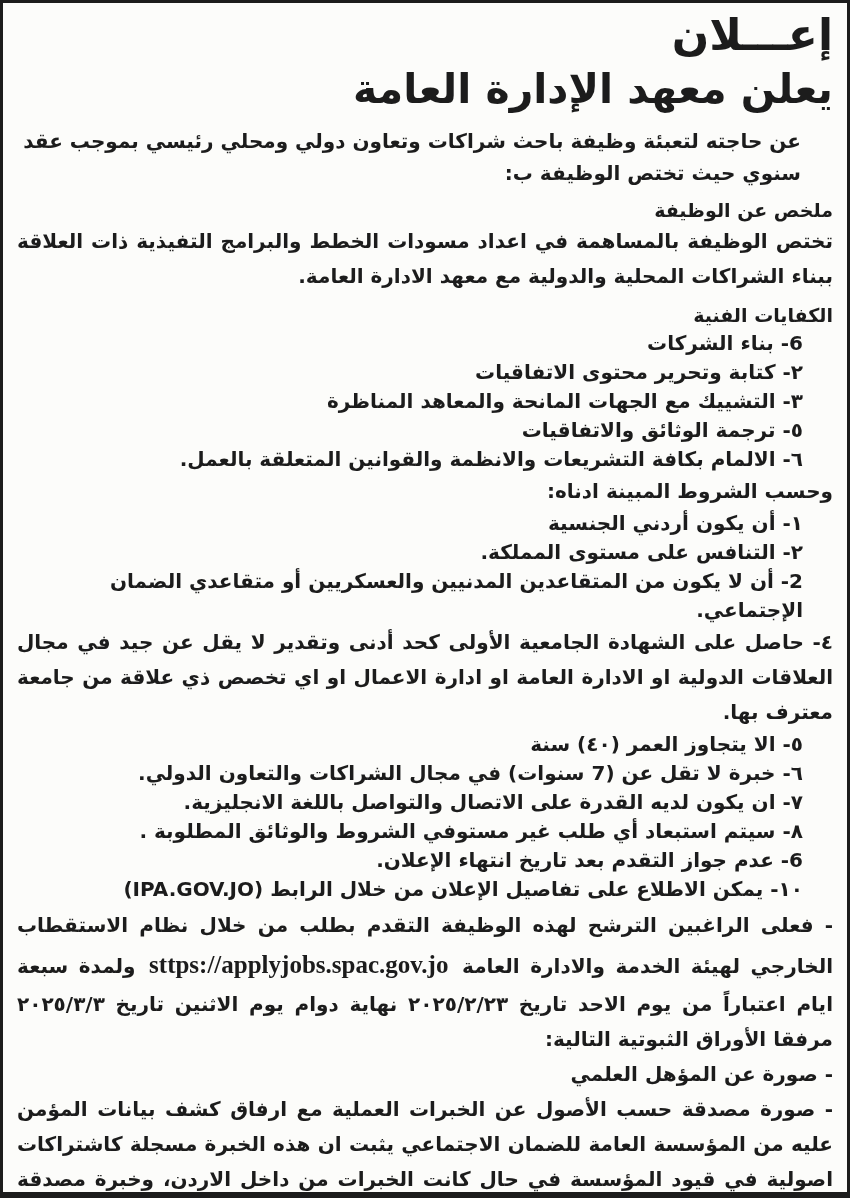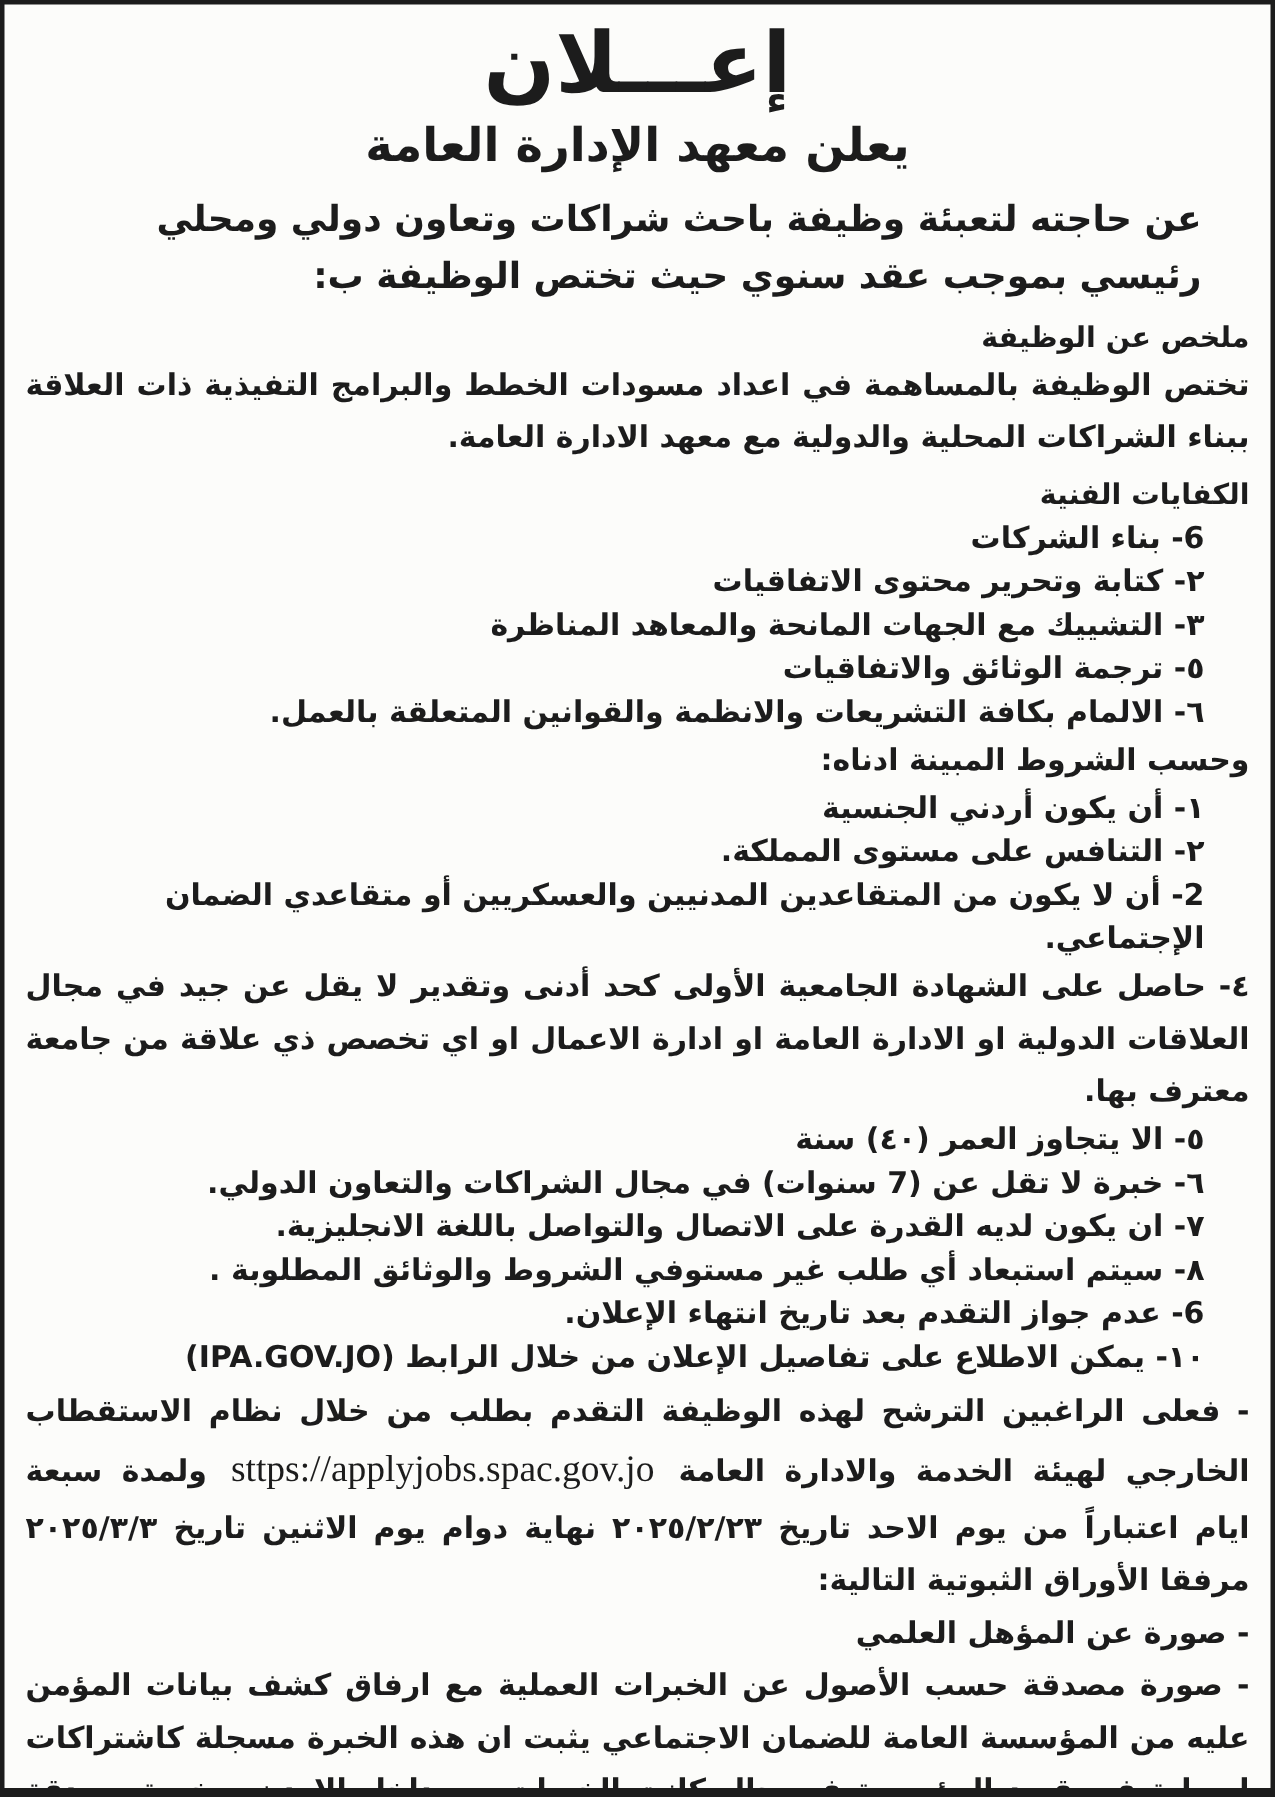--- a/index.html
+++ b/index.html
@@ -16,33 +16,31 @@
     border-bottom-width: 6px;
     background: var(--paper);
     color: var(--ink);
     direction: rtl;
     font-family: "DejaVu Sans", sans-serif;
     font-weight: 700;
     padding: 4px 14px 0 14px;
     overflow: hidden;
   }
   .title {
-    text-align: center;
-    font-size: 56px;
+    font-size: 44px;
     line-height: 1.2;
     margin: 2px 0 0 0;
   }
   .org {
-    text-align: center;
-    font-size: 31px;
+    font-size: 41px;
     line-height: 1.25;
     margin: 2px 0 10px 0;
   }
   .intro {
-    font-size: 24px;
+    font-size: 20px;
     line-height: 1.6;
     margin: 0 0 6px 0;
     padding-right: 32px;
   }
   .sec-heading {
     font-size: 19px;
     margin: 10px 0 3px 0;
   }
   .body-par {
     font-size: 20px;
@@ -60,21 +58,21 @@
     padding-right: 0;
     text-align: justify;
     text-align-last: right;
     line-height: 1.75;
   }
   .app {
     margin-top: 4px;
   }
   .url {
     font-family: "Liberation Serif", serif;
-    font-weight: 400;
+    font-weight: 700;
     font-size: 25px;
     direction: ltr;
     unicode-bidi: embed;
     padding: 0 3px;
   }
 </style>
 </head>
 <body>
 
 <div class="page">

